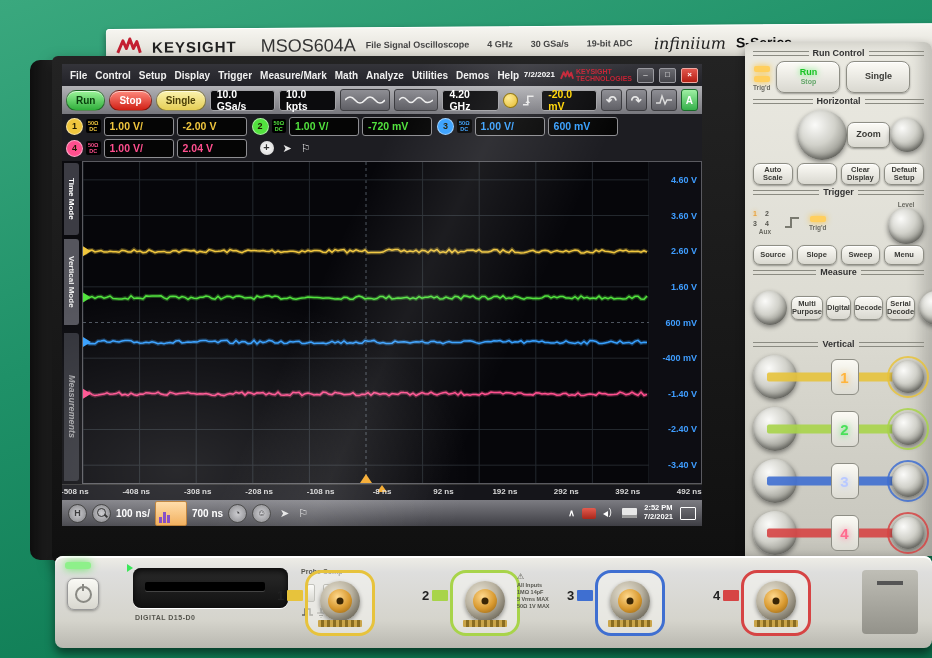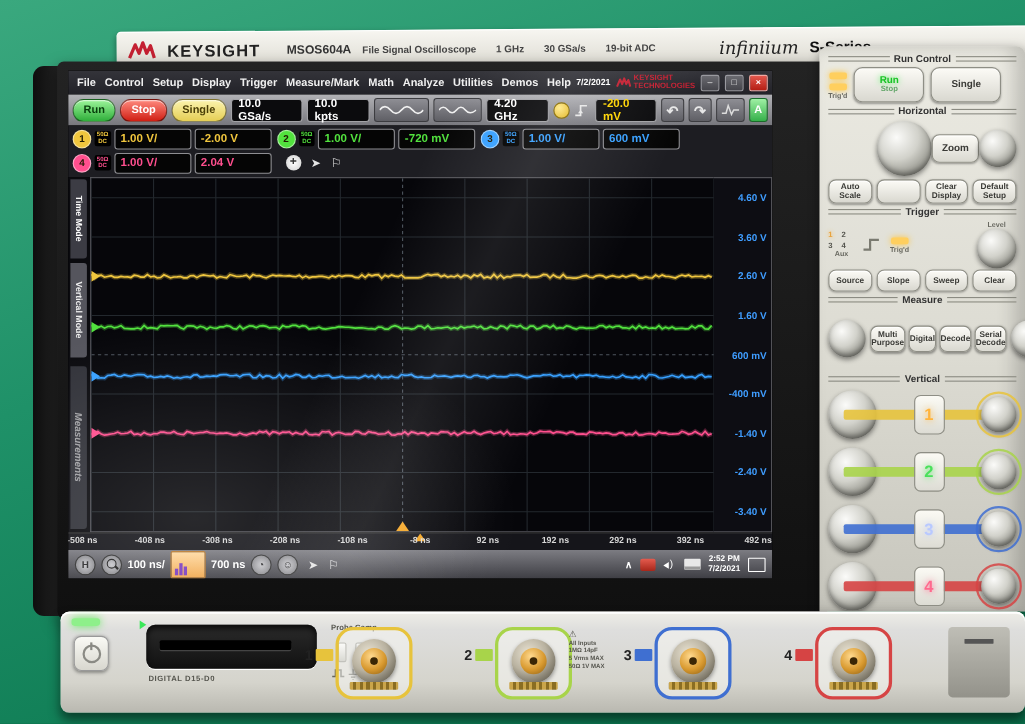--- a/index.html
+++ b/index.html
@@ -5,21 +5,21 @@
   html,body{margin:0;padding:0;background:#0c6e4b;font-family:"Liberation Sans",sans-serif;}
   .stage{position:relative;width:932px;height:658px;overflow:hidden;
     background:linear-gradient(160deg,#3aa87e 0%,#1f9168 38%,#0f7c54 75%,#0a6e4a 100%);}
   
   .top-bezel{position:absolute;left:106px;top:26px;width:826px;height:36px;
     background:linear-gradient(#f7f6f1,#dcdad1);border-radius:4px 0 0 4px;
     box-shadow:0 3px 6px rgba(0,0,0,.45), inset 0 1px 0 #fff;
     display:flex;align-items:center;gap:10px;padding:0 10px;transform:rotate(-.4deg);}
   .klogo{width:26px;height:20px;flex:0 0 auto;}
   .brand{font-weight:bold;font-size:15px;letter-spacing:1px;color:#222;}
-  .model{font-weight:bold;font-size:11px;color:#333;margin-left:14px;}
+  .model{font-weight:normal;font-size:18px;color:#333;margin-left:14px;}
   .descr{font-weight:bold;font-size:9px;color:#444;}
   .spec{font-weight:bold;font-size:9px;color:#444;margin-left:8px;}
   .infiniium{margin-left:auto;font-family:"DejaVu Serif",serif;font-style:italic;font-size:16px;color:#222;}
   .series{font-weight:bold;font-size:14px;color:#111;margin-right:150px;}
   
   .left-edge{position:absolute;left:30px;top:60px;width:32px;height:500px;background:linear-gradient(90deg,#0e0e0e,#2a2a2a);border-radius:10px 0 0 10px;}
   .screen-bezel{position:absolute;left:52px;top:56px;width:700px;height:506px;background:linear-gradient(#232323,#101010);border-radius:6px;box-shadow:0 6px 14px rgba(0,0,0,.5);}
   .screen{position:absolute;left:10px;top:8px;width:640px;height:462px;background:#000;display:flex;flex-direction:column;overflow:hidden;}
   .glare{position:absolute;inset:0;pointer-events:none;
     background:linear-gradient(115deg,rgba(255,255,255,0) 42%,rgba(255,255,255,.09) 54%,rgba(255,255,255,0) 68%),
@@ -162,21 +162,21 @@
 
 <div class="stage">
 
   <div class="top-bezel">
     <svg class="klogo" viewBox="0 0 30 22">
       <path d="M2 18 L8 4 L12 13 L16 2 L20 13 L24 5 L28 18" fill="none" stroke="#c42032" stroke-width="3.4" stroke-linejoin="round"></path>
     </svg>
     <span class="brand">KEYSIGHT</span>
     <span class="model">MSOS604A</span>
     <span class="descr">File Signal Oscilloscope</span>
-    <span class="spec">1 GHz</span>
+    <span class="spec">4 GHz</span>
     <span class="spec">30 GSa/s</span>
     <span class="spec">19-bit ADC</span>
     <span class="infiniium">infiniium</span>
     <span class="series">S-Series</span>
   </div>
 
   <div class="left-edge"></div>
 
   <div class="screen-bezel">
     <div class="screen">
@@ -431,21 +431,21 @@
       </span>
       <span style="display:flex;flex-direction:column;align-items:center;margin-left:auto;">
         <span class="led-lab">Level</span>
         <span class="knob" style="width:36px;height:36px;"></span>
       </span>
     </div>
     <div class="tr-btnrow">
       <span class="pbtn">Source</span>
       <span class="pbtn">Slope</span>
       <span class="pbtn">Sweep</span>
-      <span class="pbtn">Clear</span>
+      <span class="pbtn">Menu</span>
     </div>
 
     <div class="sec-head">Measure</div>
     <div class="ms-grid">
       <span class="knob" style="width:34px;height:34px;"></span>
       <span class="ms-mid">
         <span class="pbtn">Multi Purpose</span>
         <span class="pbtn">Digital</span>
         <span class="pbtn">Decode</span>
         <span class="pbtn">Serial Decode</span>

